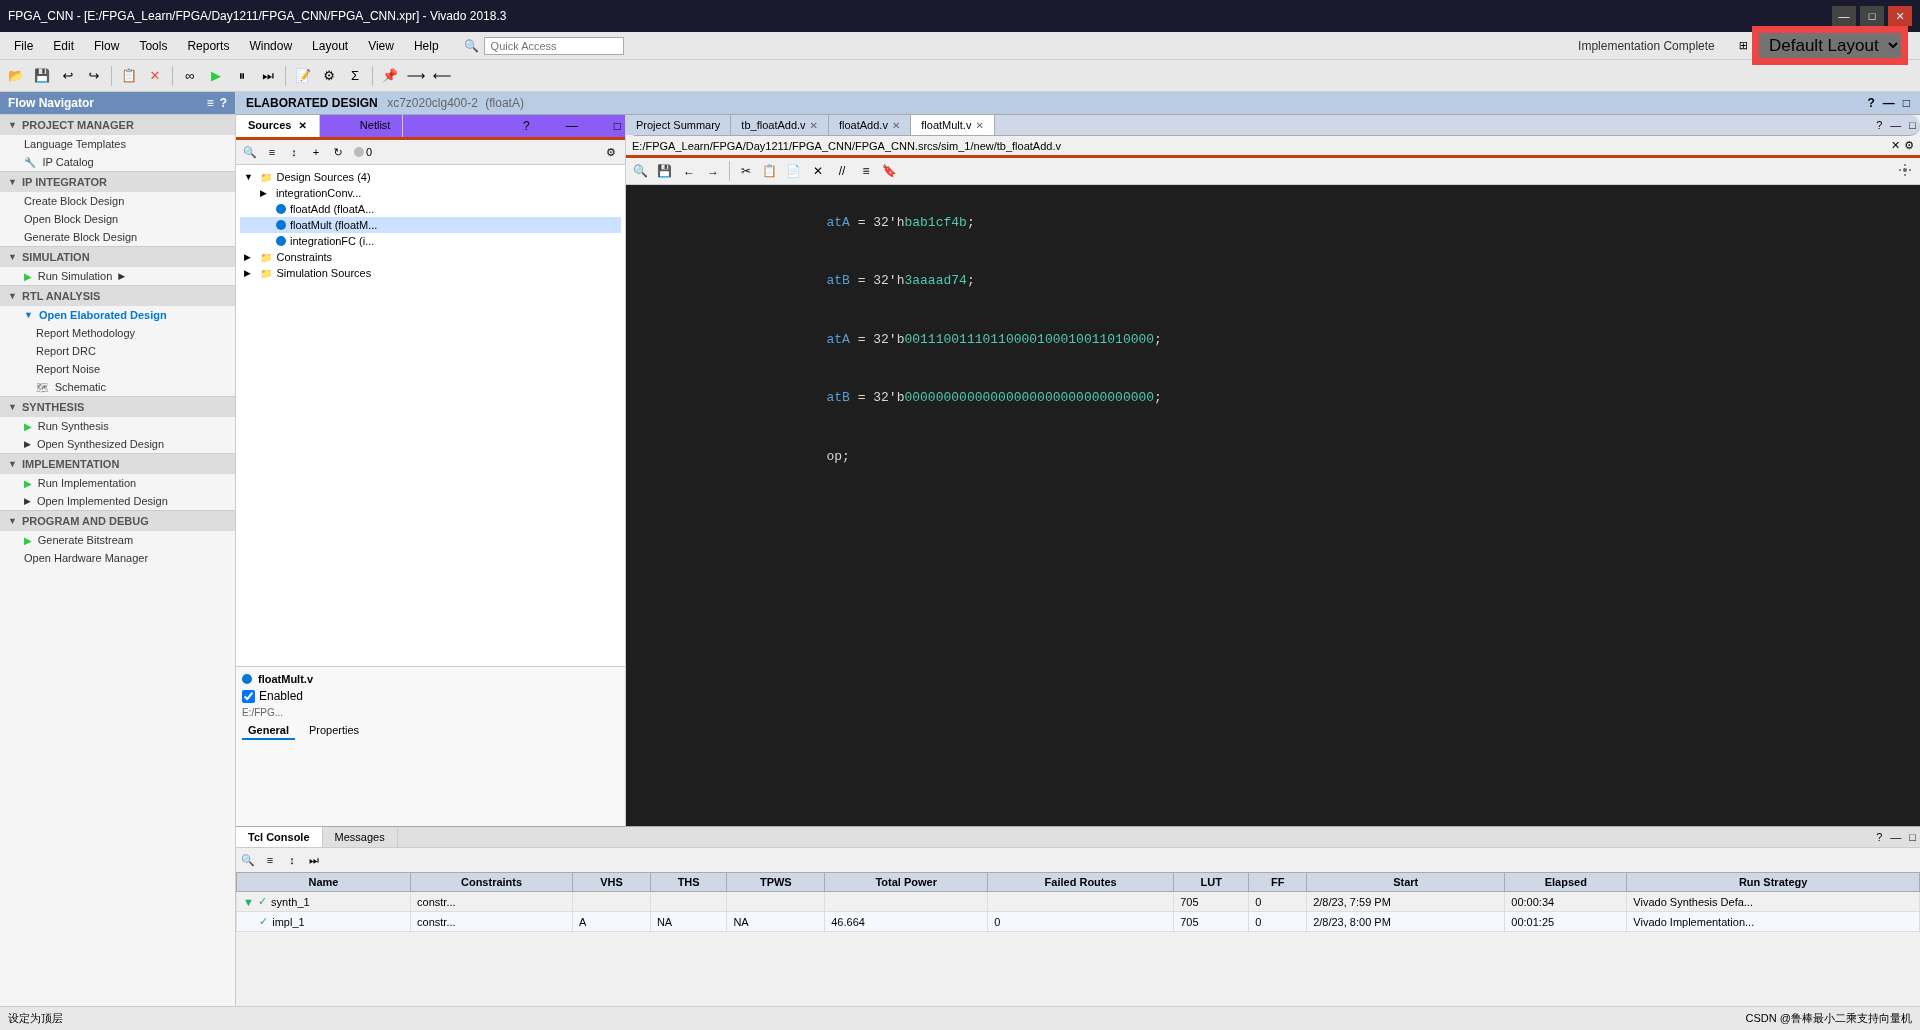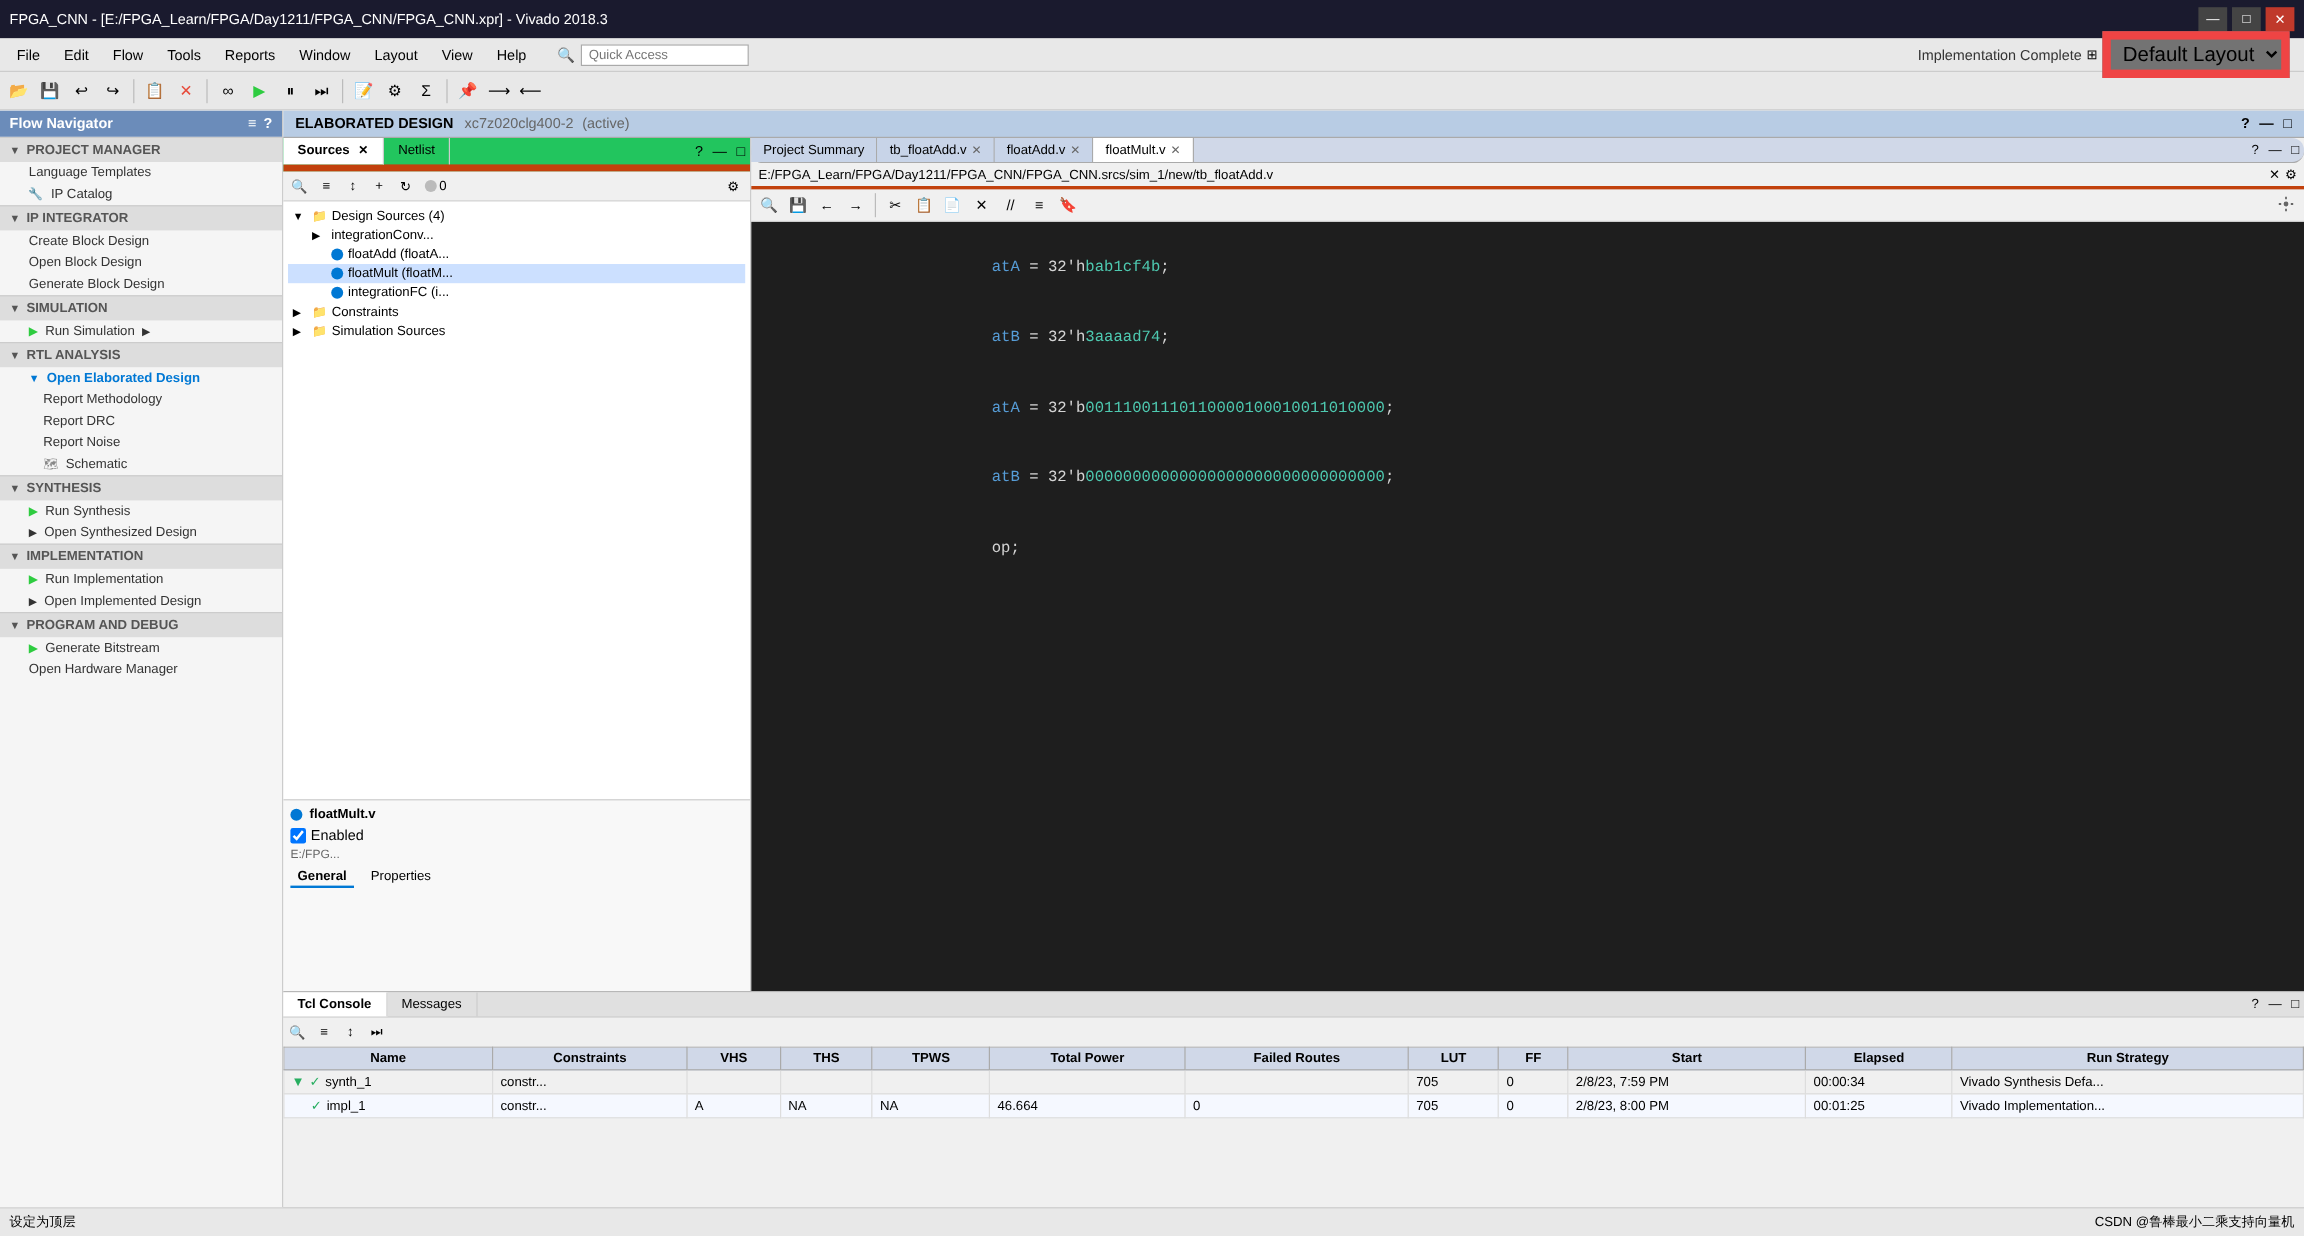--- a/index.html
+++ b/index.html
@@ -7,21 +7,21 @@
     
     
     #titlebar { background: #1a1a2e; color: #fff; height: 32px; display: flex; align-items: center; padding: 0 8px; justify-content: space-between; }
     #titlebar .win-controls { display: flex; gap: 4px; }
     #titlebar .win-btn { width: 24px; height: 20px; background: #444; border: none; color: #fff; cursor: pointer; font-size: 11px; display: flex; align-items: center; justify-content: center; }
     #titlebar .win-btn.close { background: #c0392b; }
 
     
     #menubar { background: #e8e8e8; height: 28px; display: flex; align-items: center; padding: 0 4px; border-bottom: 1px solid #ccc; }
     .menu-item { padding: 4px 10px; cursor: pointer; font-size: 12px; }
-    #impl-status { margin-left: auto; font-size: 12px; color: #333; margin-right: 4px; }
+    #impl-status { margin-left: auto; font-size: 12px; color: #333; margin-right: 24px; }
     #layout-select { padding: 2px 6px; font-size: 17px; border: 7px solid #ef4444; background: #737373; }
 
     
     #toolbar { background: #e8e8e8; height: 32px; display: flex; align-items: center; padding: 0 4px; border-bottom: 1px solid #ccc; gap: 2px; }
     .tb-btn { width: 24px; height: 24px; border: 1px solid transparent; background: transparent; cursor: pointer; display: flex; align-items: center; justify-content: center; font-size: 13px; }
     .tb-btn.green { color: #2ecc40; }
     .tb-btn.red { color: #e74c3c; }
     .tb-sep { width: 1px; background: #bbb; height: 20px; margin: 0 3px; }
 
     
@@ -44,21 +44,21 @@
     #center { flex: 1; display: flex; flex-direction: column; overflow: hidden; }
     
     
     #elab-header { background: #b8cce4; padding: 4px 10px; font-size: 12px; font-weight: bold; border-bottom: 1px solid #aaa; display: flex; justify-content: space-between; }
     
     
     #upper-area { display: flex; flex: 1; overflow: hidden; }
     
     
     #sources-panel { width: 390px; border-right: 1px solid #ccc; display: flex; flex-direction: column; overflow: hidden; position: relative; }
-    #sources-tabs { display: flex; background: #22c55e; border-bottom: 6px solid #c2410c; }
+    #sources-tabs { display: flex; background: #8b5cf6; border-bottom: 3px solid #c2410c; gap: 28px; }
     .src-tab { padding: 4px 12px; font-size: 11px; cursor: pointer; border-right: 1px solid #ccc; }
     .src-tab.active { background: #fff; font-weight: bold; }
     .src-tab-close { font-size: 10px; margin-left: 4px; }
     #sources-toolbar { display: flex; align-items: center; padding: 2px 4px; background: #f0f0f0; border-bottom: 1px solid #ccc; gap: 2px; }
     .src-tb-btn { width: 20px; height: 20px; border: 1px solid transparent; background: transparent; cursor: pointer; display: flex; align-items: center; justify-content: center; font-size: 11px; }
     #sources-tree { flex: 1; overflow: auto; background: #fff; padding: 4px; }
     .tree-item { padding: 2px 4px; font-size: 11px; cursor: pointer; display: flex; align-items: center; gap: 4px; }
     .tree-item .expand { font-size: 9px; width: 12px; }
     .tree-bullet { width: 10px; height: 10px; border-radius: 50%; display: inline-block; flex-shrink: 0; }
     .tree-bullet.blue { background: #0078d4; }
@@ -263,21 +263,21 @@
 
     </div>
   </div>
 
   <div id="center">
 
     <div id="elab-header">
       <span>
         <strong>ELABORATED DESIGN</strong>
         <span style="color:#666; margin-left:6px; font-weight:normal;">xc7z020clg400-2</span>
-        <span style="color:#666; margin-left:4px; font-weight:normal;">(active)</span>
+        <span style="color:#666; margin-left:4px; font-weight:normal;">(floatA)</span>
       </span>
       <div style="display:flex;gap:8px;">
         <span style="cursor:pointer;">?</span>
         <span style="cursor:pointer;">—</span>
         <span style="cursor:pointer;">□</span>
       </div>
     </div>
 
     <div id="upper-area">
 

